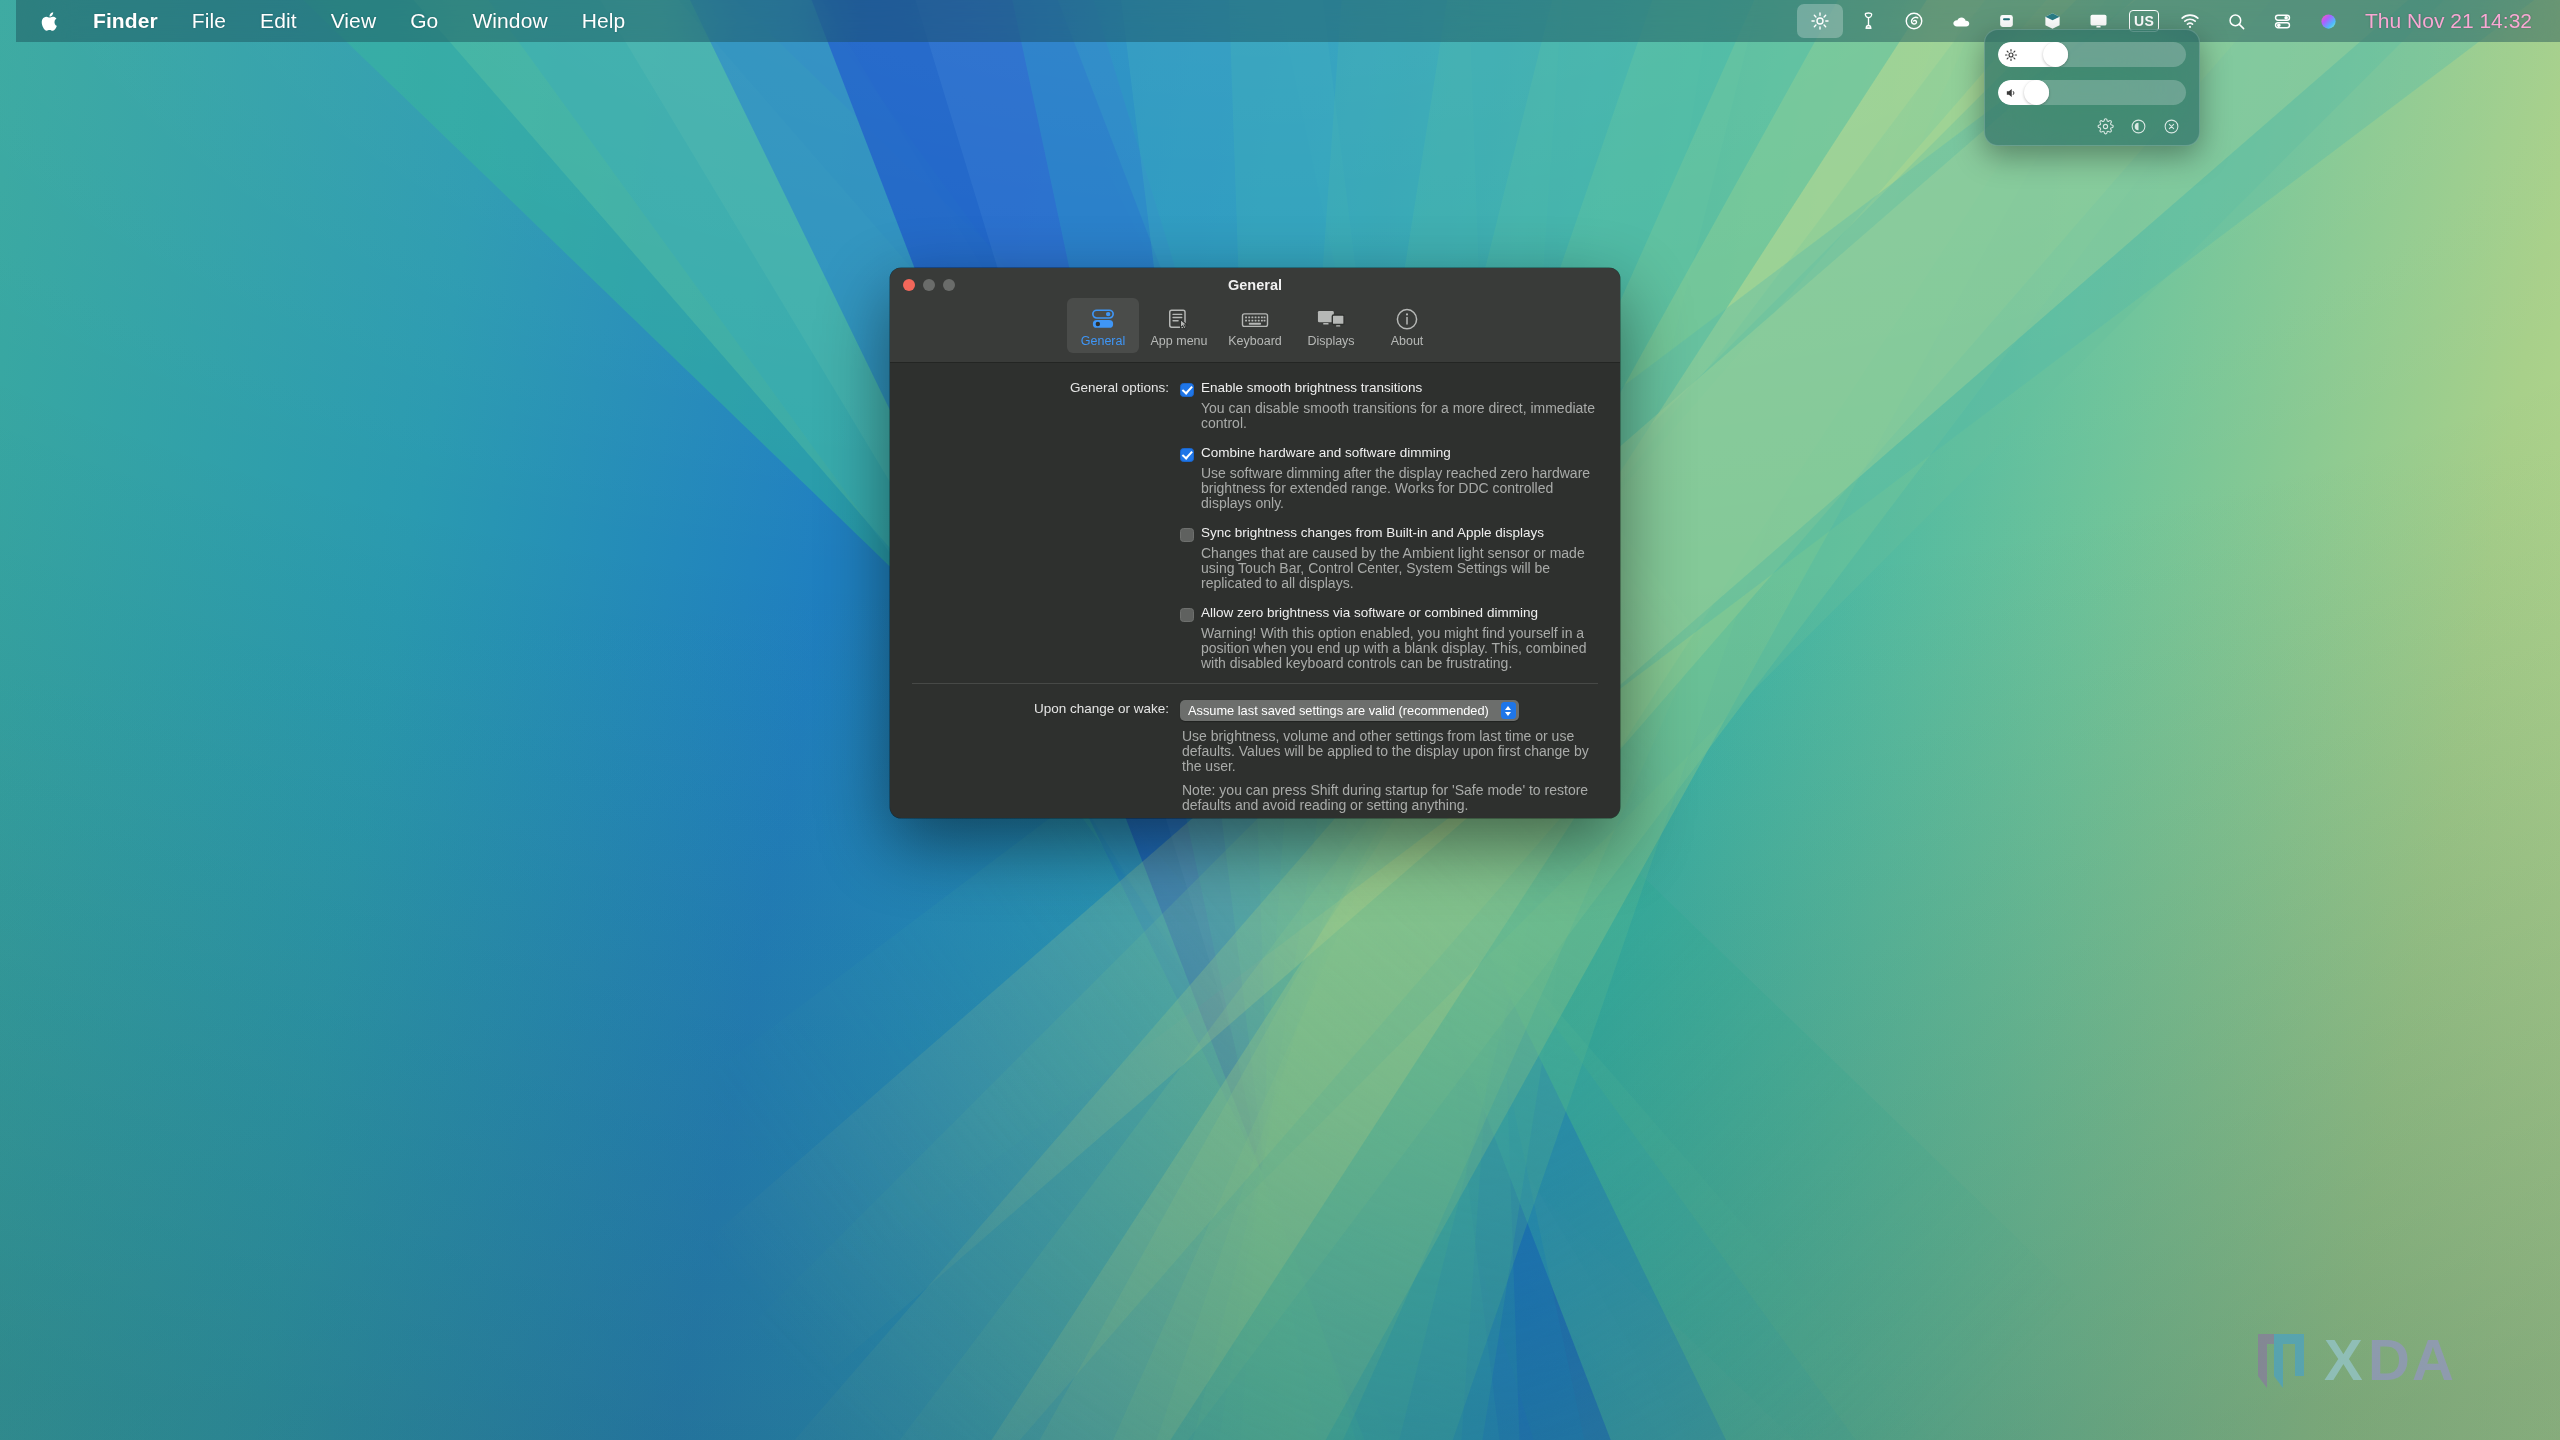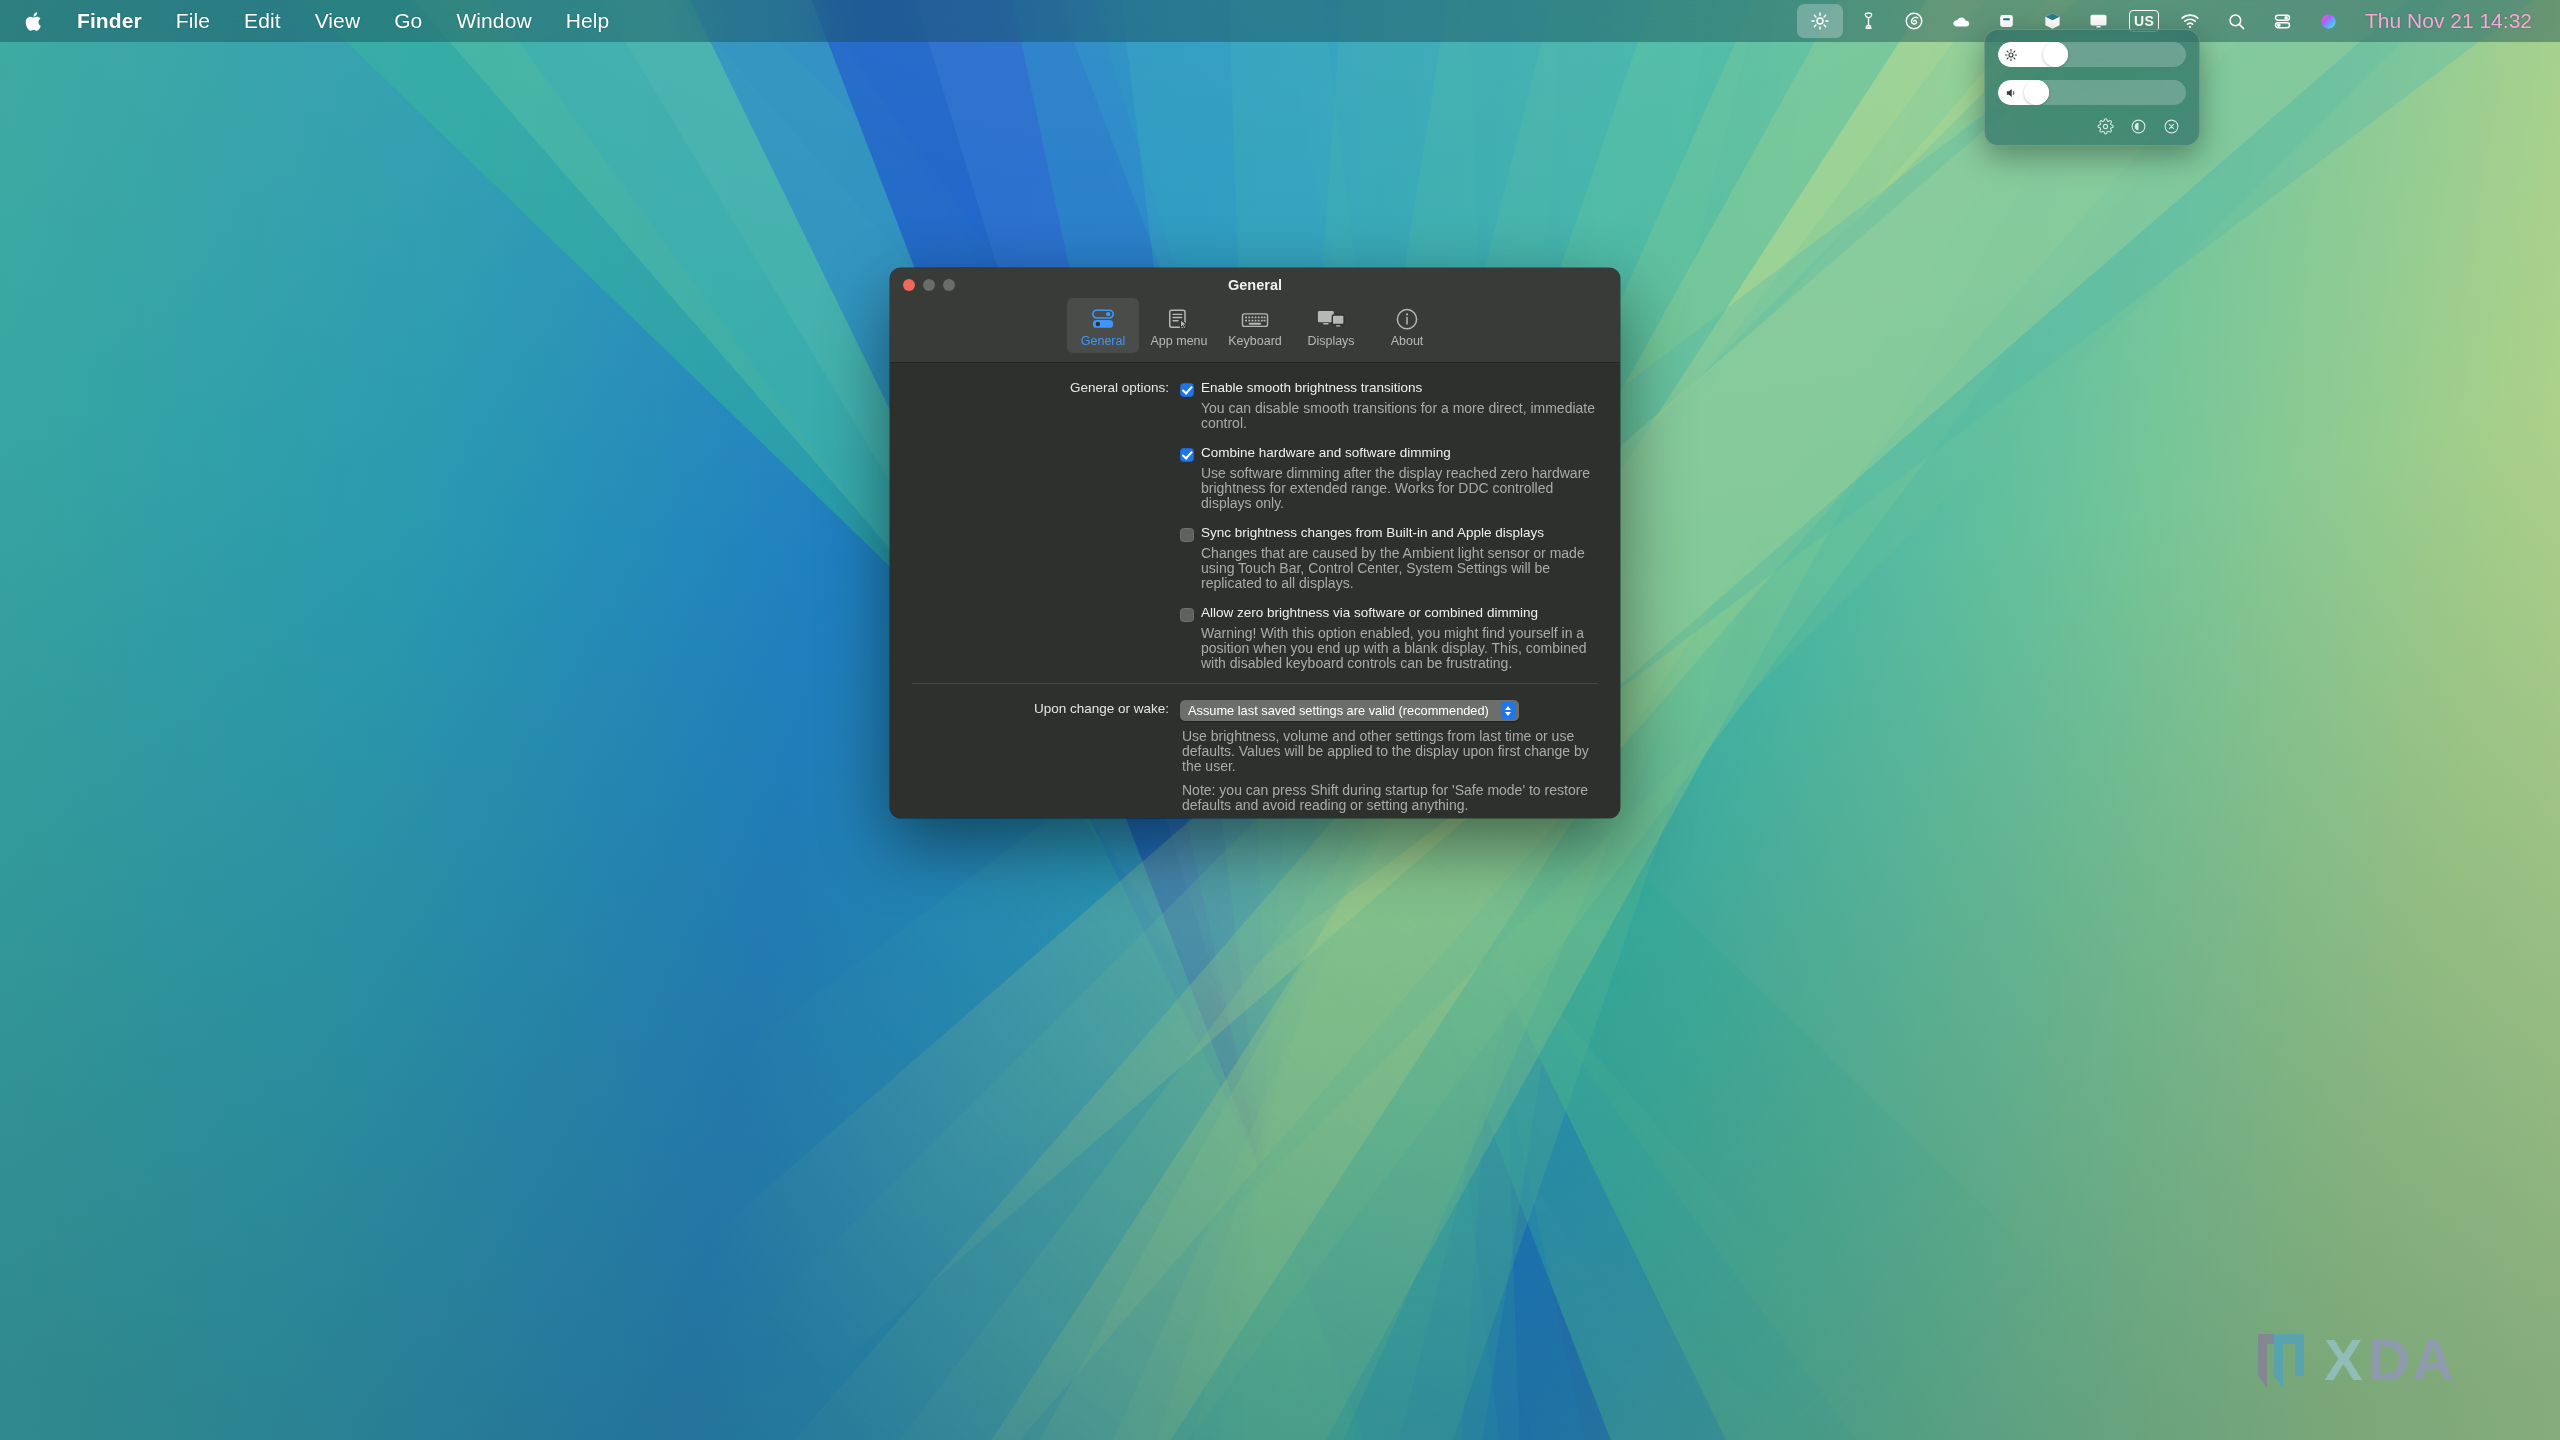--- a/index.html
+++ b/index.html
@@ -28,21 +28,21 @@
     transform-origin: 50% 0%;
     filter: blur(0.4px);
   }
   .vig {
     position: absolute; inset: 0;
     background: radial-gradient(ellipse 150% 110% at 50% -8%, rgba(255,255,255,0.10) 0%, rgba(0,0,0,0.0) 45%, rgba(0,20,40,0.18) 100%);
   }
 
   
   .menubar {
-    position: absolute; top: 0; left: 0; right: 0; height: 42px;
+    position: absolute; top: 0; left: 16px; right: 0; height: 42px;
     background: rgba(22,70,78,0.42);
     backdrop-filter: blur(26px);
     -webkit-backdrop-filter: blur(26px);
     display: flex; align-items: center;
     padding: 0 12px 0 0;
     color: #fff;
     z-index: 60;
     font-size: 21px;
   }
   .mb-left { display: flex; align-items: center; gap: 0; height: 100%; }

